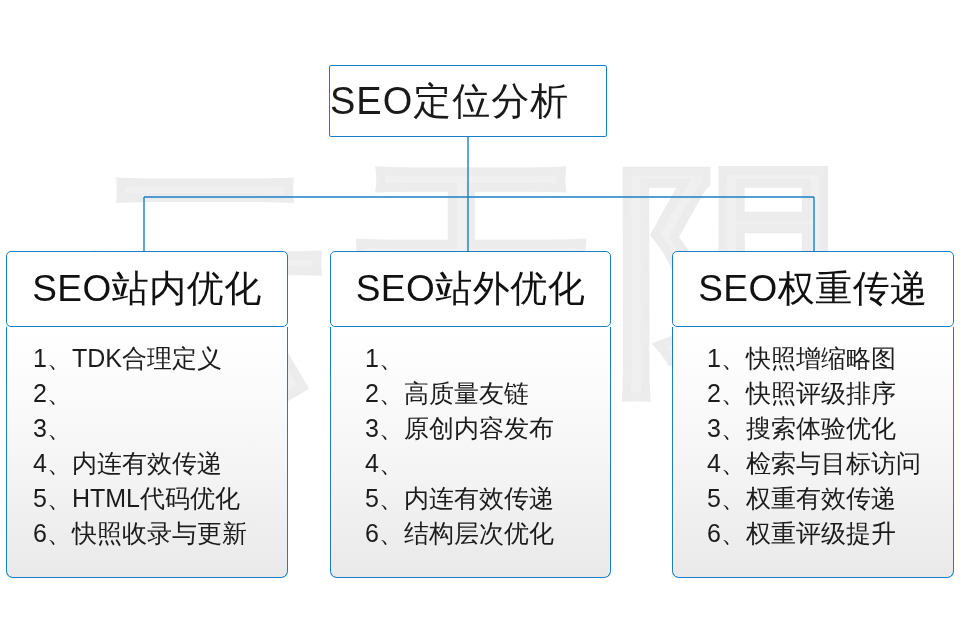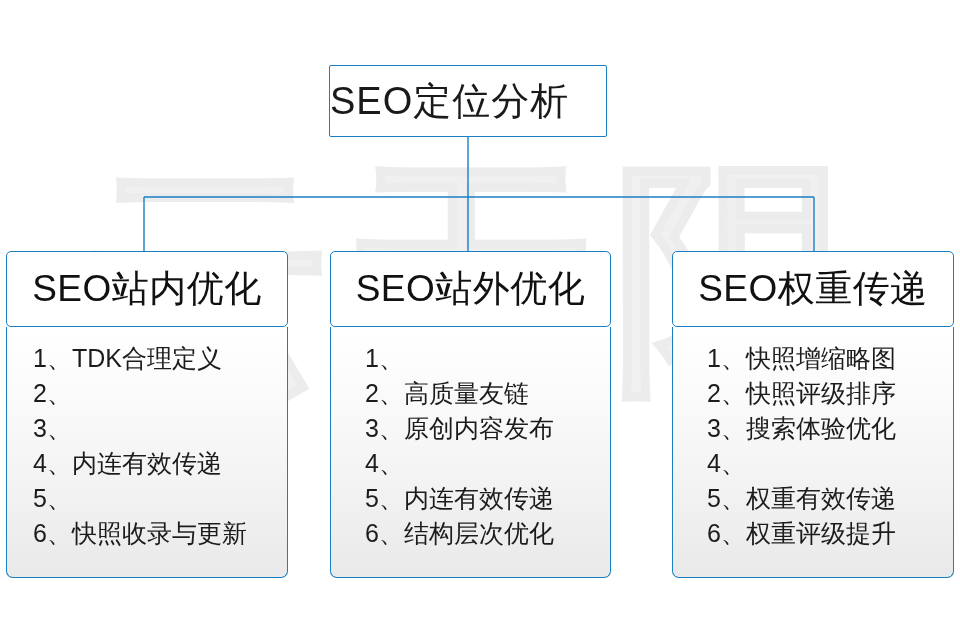--- a/index.html
+++ b/index.html
@@ -173,20 +173,21 @@
       </div>
       <div class="item">
         <span class="item-num">3、</span>
       </div>
       <div class="item">
         <span class="item-num">4、</span>
         <span class="item-text">内连有效传递</span>
       </div>
       <div class="item">
         <span class="item-num">5、</span>
+        <span class="item-text">HTML代码优化</span>
       </div>
       <div class="item">
         <span class="item-num">6、</span>
         <span class="item-text">快照收录与更新</span>
       </div>
     </div>
   </div>
 
   <div class="column" id="col-1">
     <div class="col-head">
@@ -230,20 +231,21 @@
       <div class="item">
         <span class="item-num">2、</span>
         <span class="item-text">快照评级排序</span>
       </div>
       <div class="item">
         <span class="item-num">3、</span>
         <span class="item-text">搜索体验优化</span>
       </div>
       <div class="item">
         <span class="item-num">4、</span>
+        <span class="item-text">检索与目标访问</span>
       </div>
       <div class="item">
         <span class="item-num">5、</span>
         <span class="item-text">权重有效传递</span>
       </div>
       <div class="item">
         <span class="item-num">6、</span>
         <span class="item-text">权重评级提升</span>
       </div>
     </div>

